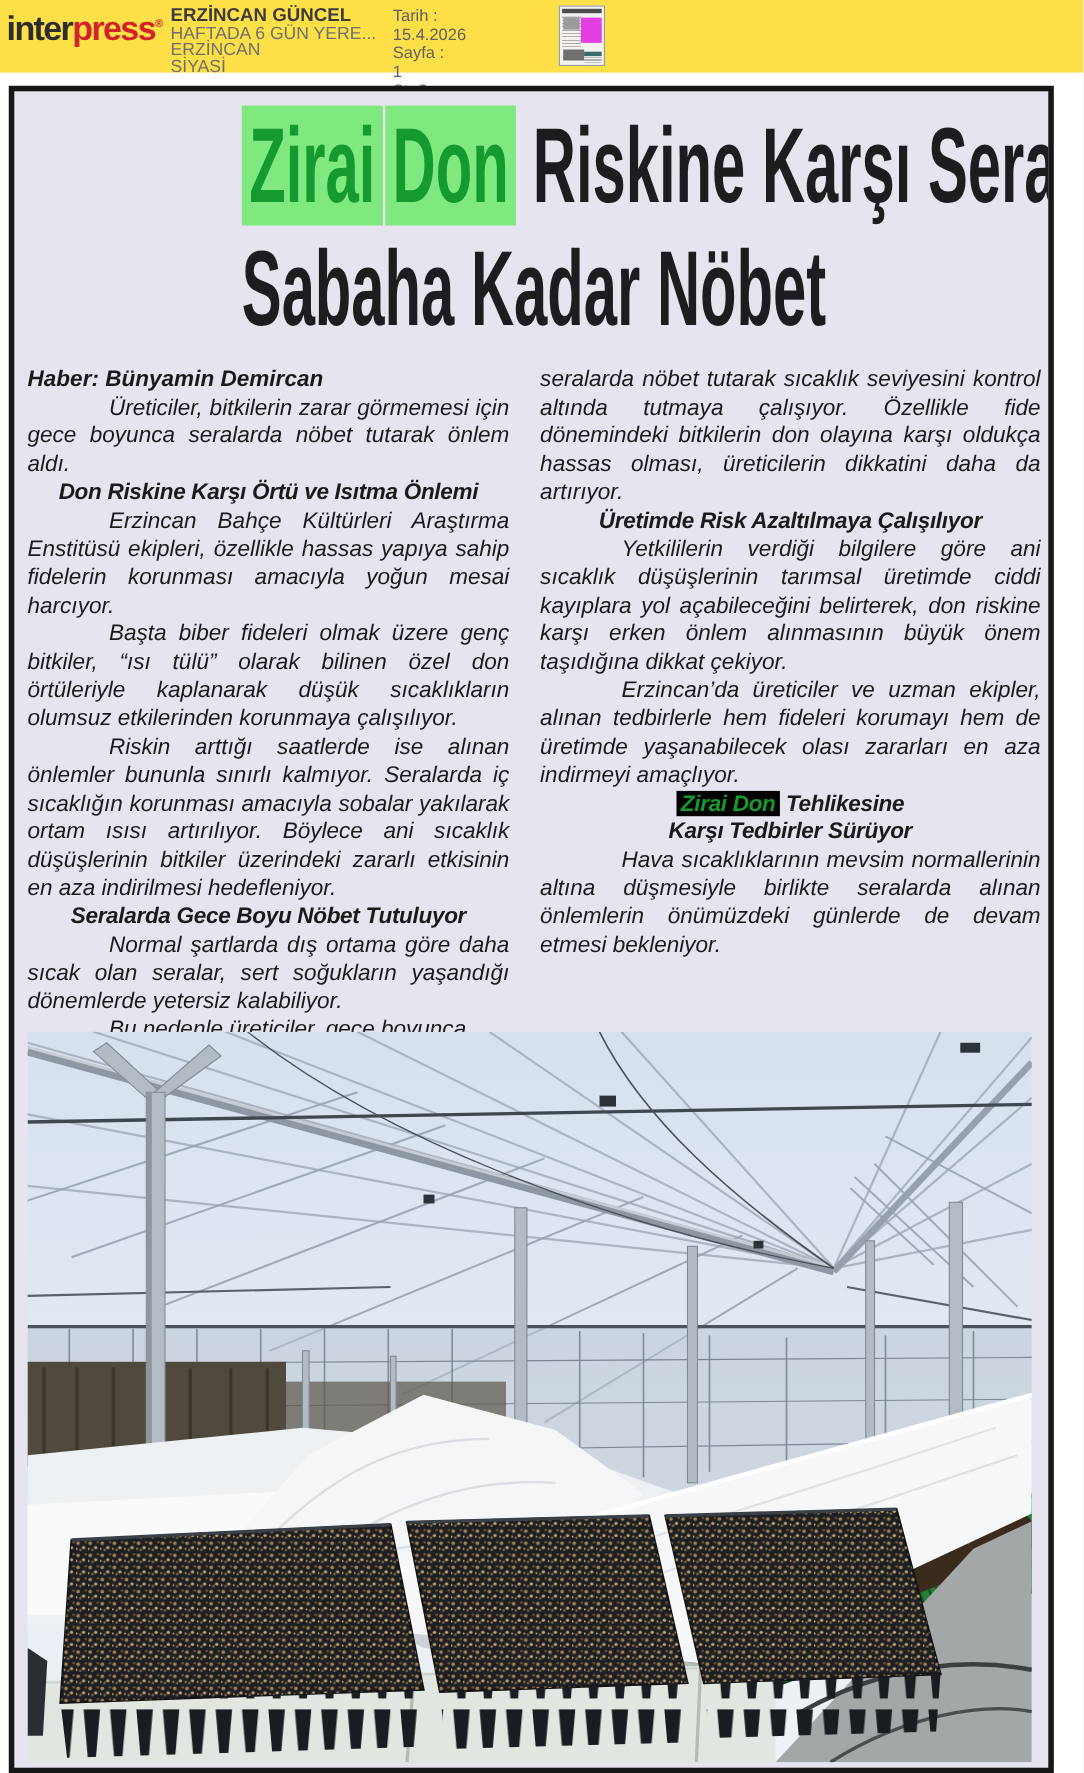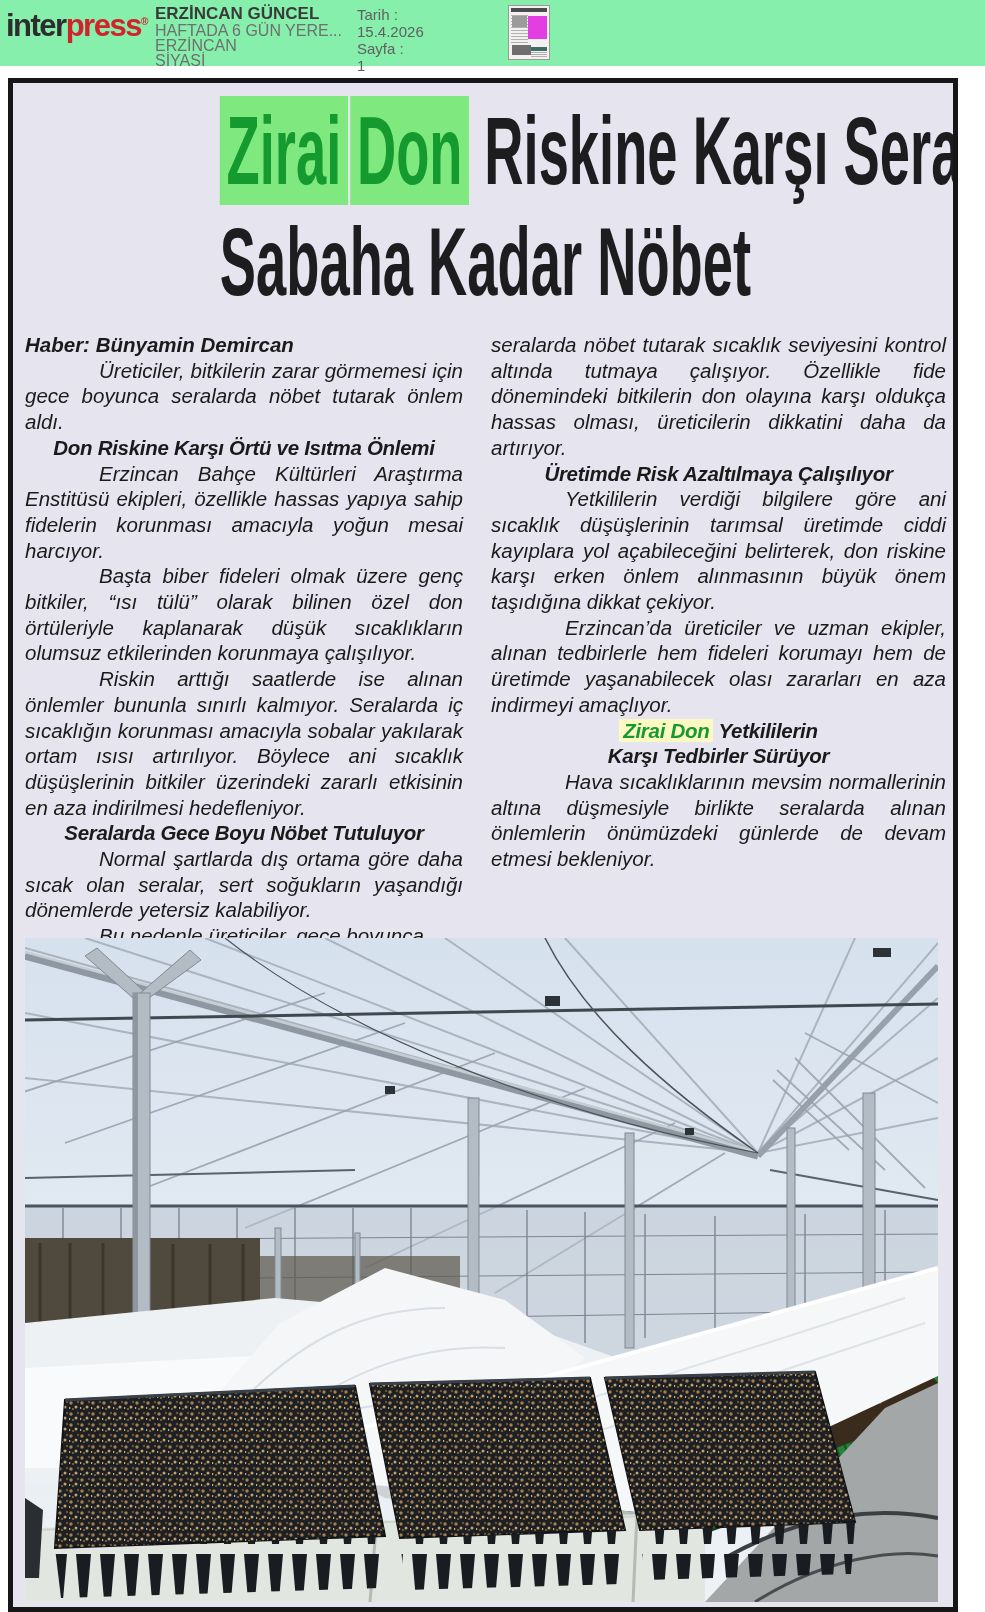--- a/index.html
+++ b/index.html
@@ -2,21 +2,21 @@
 <html><head>
 <meta charset="utf-8">
 <style>
   html,body{margin:0;padding:0;}
   body{
     width:985px;height:1612px;position:relative;background:#ffffff;
     font-family:"Liberation Sans","DejaVu Sans",sans-serif;color:#1b1b1b;
     overflow:hidden;
   }
   
-  .header{position:absolute;left:0;top:0;width:985px;height:66px;background:#86efac;}
+  .header{position:absolute;left:0;top:0;width:985px;height:66px;background:#fde047;}
   .logo{position:absolute;left:6px;top:8px;font-size:31px;font-weight:bold;letter-spacing:-1.5px;white-space:nowrap;}
   .logo-inter{color:#2d2d2d;}
   .logo-press{color:#d2232a;}
   .logo-reg{font-size:10px;vertical-align:super;color:#d2232a;letter-spacing:0;}
   .pub{position:absolute;left:155px;top:5px;}
   .pub-name{font-size:17px;font-weight:bold;color:#3a3a3a;line-height:18px;}
   .pub-line{font-size:16px;color:#6f6f6f;line-height:15px;}
   .meta{position:absolute;left:357px;top:6px;font-size:15px;color:#606060;}
   .meta-row{display:flex;line-height:17px;flex-direction:column;}
   .meta-label{width:64px;}
@@ -41,21 +41,21 @@
   .hl{background:#7fe97f;color:#149a2e;padding:0 12px;}
   .hl+.hl{margin-left:4px;}
   .cols{position:absolute;left:12px;top:249px;width:921px;display:flex;gap:28px;font-style:italic;}
   .col{font-size:20.5px;line-height:25.7px;text-align:justify;color:#1a1a1a;}
   .col-left{width:438px;}
   .col-right{width:455px;}
   .p{margin:0;text-indent:74px;}
   .p-first{margin:0;text-indent:0;}
   .byline{margin:0;font-weight:bold;}
   .subhead{margin:0;font-weight:bold;text-align:center;text-indent:0;letter-spacing:-0.3px;}
-  .hl2{background:#fef9c3;color:#149a2e;padding:0 4px;}
+  .hl2{background:#000000;color:#149a2e;padding:0 4px;}
   .photo{position:absolute;left:12px;top:855px;width:913px;height:664px;display:block;}
 </style>
 </head>
 <body>
 
 <div class="header">
   <div class="logo"><span class="logo-inter">inter</span><span class="logo-press">press</span><span class="logo-reg">®</span></div>
 
   <div class="pub">
     <div class="pub-name">ERZİNCAN GÜNCEL</div>
@@ -107,21 +107,21 @@
       <p class="p">Riskin arttığı saatlerde ise alınan önlemler bununla sınırlı kalmıyor. Seralarda iç sıcaklığın korunması amacıyla sobalar yakılarak ortam ısısı artırılıyor. Böylece ani sıcaklık düşüşlerinin bitkiler üzerindeki zararlı etkisinin en aza indirilmesi hedefleniyor.</p>
       <p class="subhead">Seralarda Gece Boyu Nöbet Tutuluyor</p>
       <p class="p">Normal şartlarda dış ortama göre daha sıcak olan seralar, sert soğukların yaşandığı dönemlerde yetersiz kalabiliyor.</p>
       <p class="p">Bu nedenle üreticiler, gece boyunca</p>
     </div>
     <div class="col col-right">
       <p class="p-first">seralarda nöbet tutarak sıcaklık seviyesini kontrol altında tutmaya çalışıyor. Özellikle fide dönemindeki bitkilerin don olayına karşı oldukça hassas olması, üreticilerin dikkatini daha da artırıyor.</p>
       <p class="subhead">Üretimde Risk Azaltılmaya Çalışılıyor</p>
       <p class="p">Yetkililerin verdiği bilgilere göre ani sıcaklık düşüşlerinin tarımsal üretimde ciddi kayıplara yol açabileceğini belirterek, don riskine karşı erken önlem alınmasının büyük önem taşıdığına dikkat çekiyor.</p>
       <p class="p">Erzincan’da üreticiler ve uzman ekipler, alınan tedbirlerle hem fideleri korumayı hem de üretimde yaşanabilecek olası zararları en aza indirmeyi amaçlıyor.</p>
-      <p class="subhead"><span class="hl2">Zirai Don</span><span> Yetkililerin</span><br><span>Karşı Tedbirler Sürüyor</span></p>
+      <p class="subhead"><span class="hl2">Zirai Don</span><span> Tehlikesine</span><br><span>Karşı Tedbirler Sürüyor</span></p>
       <p class="p">Hava sıcaklıklarının mevsim normallerinin altına düşmesiyle birlikte seralarda alınan önlemlerin önümüzdeki günlerde de devam etmesi bekleniyor.</p>
     </div>
   </div>
 
   <svg class="photo" viewBox="0 0 913 664" preserveAspectRatio="none">
     <defs>
       <linearGradient id="sky" x1="0" y1="0" x2="0" y2="1">
         <stop offset="0" stop-color="#d6e1ee"></stop>
         <stop offset="0.6" stop-color="#e6ecf3"></stop>
         <stop offset="1" stop-color="#eef2f6"></stop>

